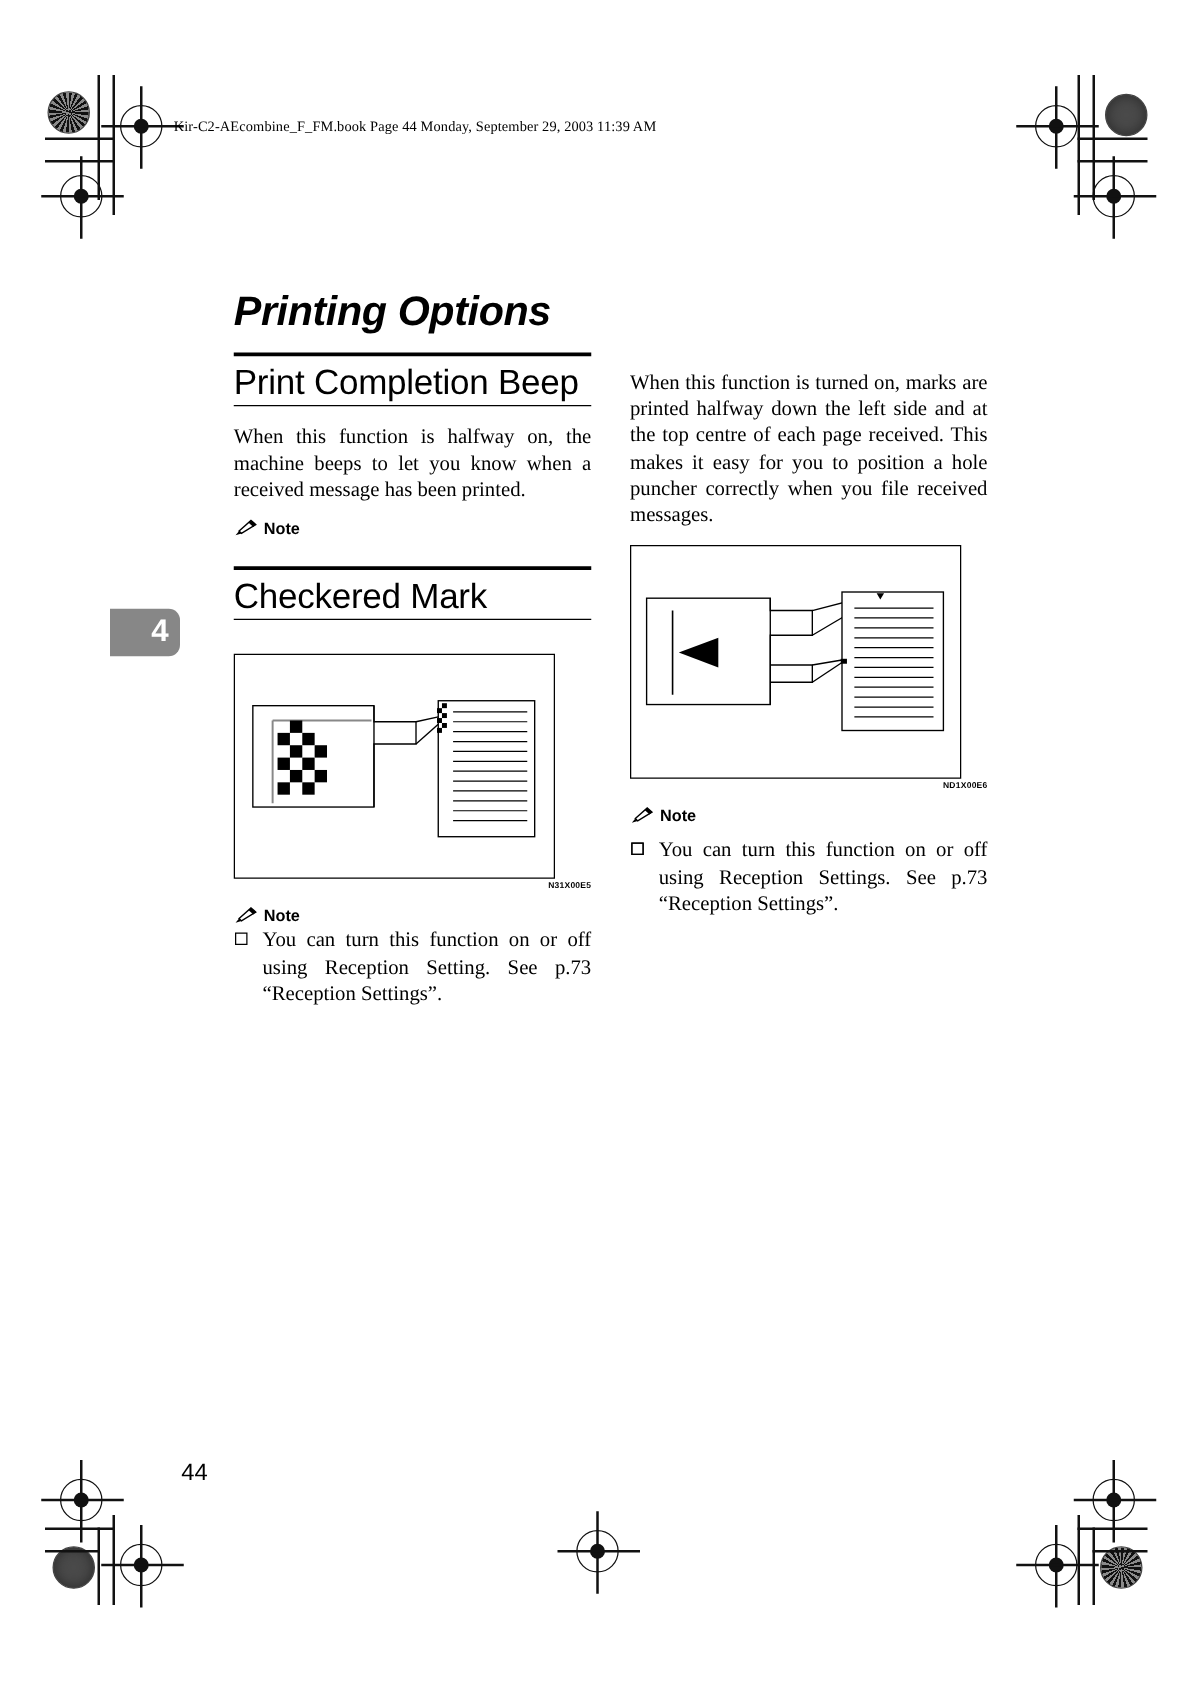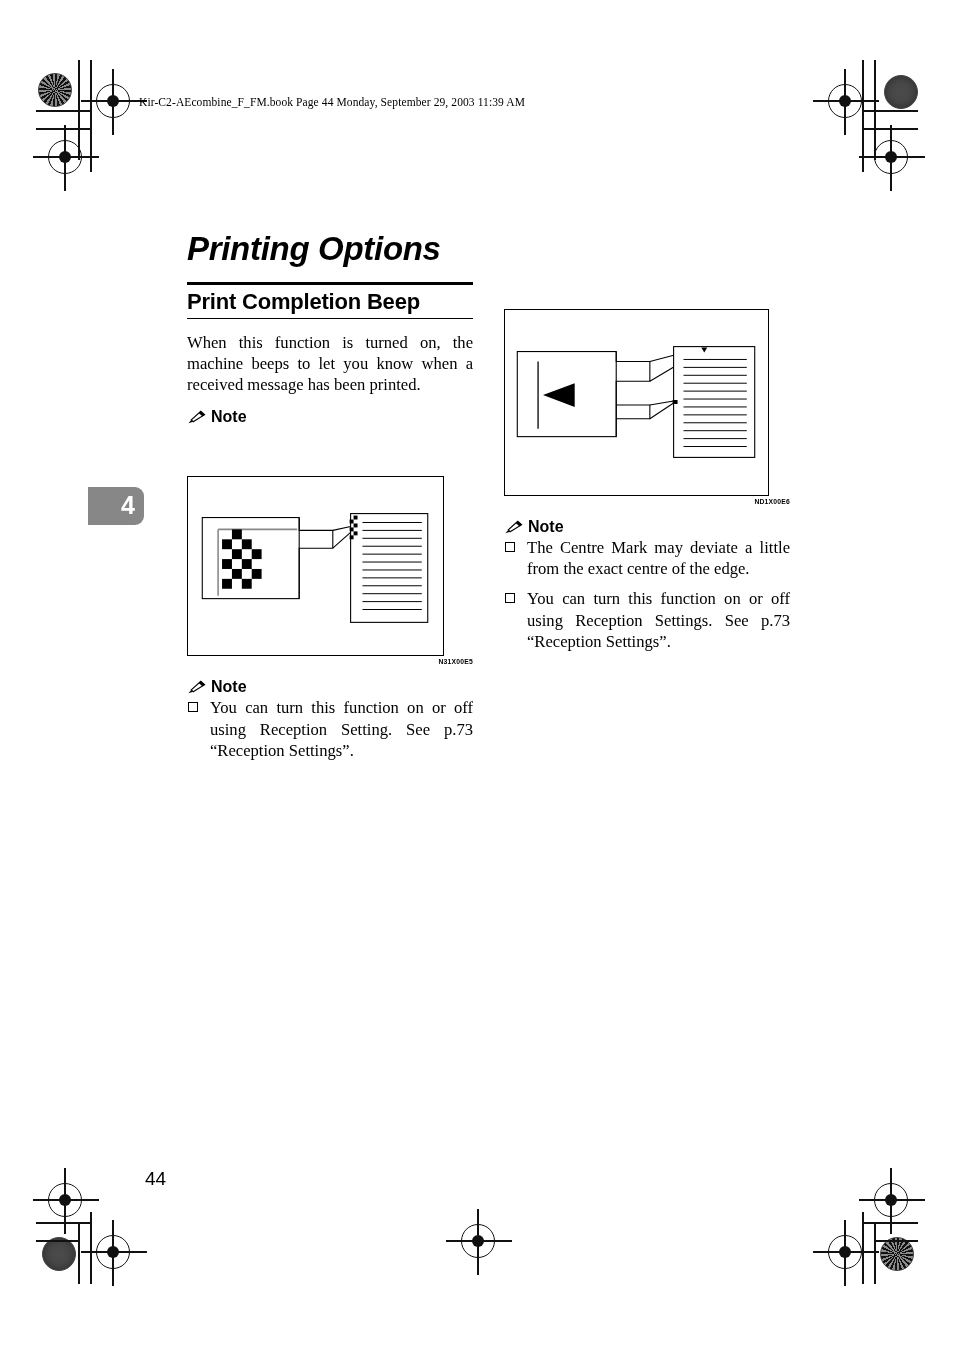--- a/index.html
+++ b/index.html
@@ -127,22 +127,22 @@
     position: absolute;
     width: 286px;
     top: 282px;
   }
   .col-left  { left: 175px; }
   .col-right { left: 492px; }
 
   h2.section {
     margin: 0;
     font-family: "Liberation Sans", sans-serif;
-    font-weight: bold;
-    font-size: 22px;
+    font-weight: normal;
+    font-size: 28px;
     letter-spacing: -0.2px;
     border-top: 3.2px solid #000;
     border-bottom: 1.6px solid #000;
     padding: 5px 0 3px 0;
     line-height: 1.12;
   }
   .section-gap { height: 13px; }
 
   p.body {
     margin: 0;
@@ -156,21 +156,21 @@
   .note-head {
     display: flex;
     align-items: center;
     gap: 5px;
     margin-top: 13px;
     margin-bottom: 1px;
   }
   .note-label {
     font-family: "Liberation Sans", sans-serif;
     font-weight: bold;
-    font-size: 16px;
+    font-size: 13px;
   }
   .pencil-icon { width: 19px; height: 15px; display: block; }
 
   ul.notes {
     margin: 0;
     padding: 0;
     list-style: none;
   }
   ul.notes li {
     position: relative;
@@ -281,35 +281,36 @@
   <h1 class="page-title">Printing Options</h1>
 
   <div class="chapter-tab">4</div>
 
   <div class="page-number">44</div>
 
   <div class="col col-left">
 
     <h2 class="section">Print Completion Beep</h2>
     <div class="section-gap"></div>
-    <p class="body">When this function is turned on, the machine beeps to let you know when a received message has been printed.</p>
+    <p class="body">When this function is halfway on, the machine beeps to let you know when a received message has been printed.</p>
 
     <div class="note-head">
       <span>
         <svg class="pencil-icon" viewBox="0 0 40 30" xmlns="http://www.w3.org/2000/svg">
           <polygon points="3,27 9,20 13,24" fill="#000"></polygon>
           <polygon points="9,20 29,2 37,9 13,24" fill="#fff" stroke="#000" stroke-width="2.4"></polygon>
           <polygon points="29,2 37,9 33,13 25,6" fill="#000"></polygon>
         </svg>
       </span>
       <span class="note-label">Note</span>
     </div>
 
     <div style="height:22px"></div>
 
+    <h2 class="section">Checkered Mark</h2>
     <div class="section-gap"></div>
 
     <div class="figure">
       <div class="fig-frame" style="width:257px; height:180px;">
         <svg class="fig-svg" viewBox="0 0 257 180" xmlns="http://www.w3.org/2000/svg">
 
           <rect x="14" y="41" width="98" height="82" fill="#fff" stroke="#000" stroke-width="1.1"></rect>
           <path d="M112 41 L112 54 L146 54 L146 72 L112 72 L112 123" fill="none" stroke="#000" stroke-width="1.1"></path>
 
           <line x1="30" y1="53" x2="110" y2="53" stroke="#888" stroke-width="1.6"></line>
@@ -376,20 +377,21 @@
       <li>
         <span class="bullet-box"></span>
         <span>You can turn this function on or off using Reception Setting. See p.73 “Reception Settings”.</span>
       </li>
     </ul>
   </div>
 
   <div class="col col-right">
 
     <div class="section-gap"></div>
+    <p class="body">When this function is turned on, marks are printed halfway down the left side and at the top centre of each page received. This makes it easy for you to position a hole puncher correctly when you file received messages.</p>
 
     <div class="figure">
       <div class="fig-frame" style="width:265px; height:187px;">
         <svg class="fig-svg" viewBox="0 0 265 187" xmlns="http://www.w3.org/2000/svg">
 
           <rect x="12" y="42" width="100" height="86" fill="#fff" stroke="#000" stroke-width="1.1"></rect>
           <path d="M112 42 L112 52 L146 52 L146 72 L112 72 L112 128" fill="none" stroke="#000" stroke-width="1.1"></path>
           <path d="M112 96 L146 96 L146 110 L112 110" fill="none" stroke="#000" stroke-width="1.1"></path>
 
           <line x1="33" y1="52" x2="33" y2="120" stroke="#000" stroke-width="1.3"></line>
@@ -433,21 +435,20 @@
           <polygon points="3,27 9,20 13,24" fill="#000"></polygon>
           <polygon points="9,20 29,2 37,9 13,24" fill="#fff" stroke="#000" stroke-width="2.4"></polygon>
           <polygon points="29,2 37,9 33,13 25,6" fill="#000"></polygon>
         </svg>
       </span>
       <span class="note-label">Note</span>
     </div>
     <ul class="notes">
       <li>
         <span class="bullet-box"></span>
-        <span>The Centre Mark may deviate a little from the exact centre of the edge.</span>
       </li>
       <li>
         <span class="bullet-box"></span>
         <span>You can turn this function on or off using Reception Settings. See p.73 “Reception Settings”.</span>
       </li>
     </ul>
   </div>
 
 </div>
 

